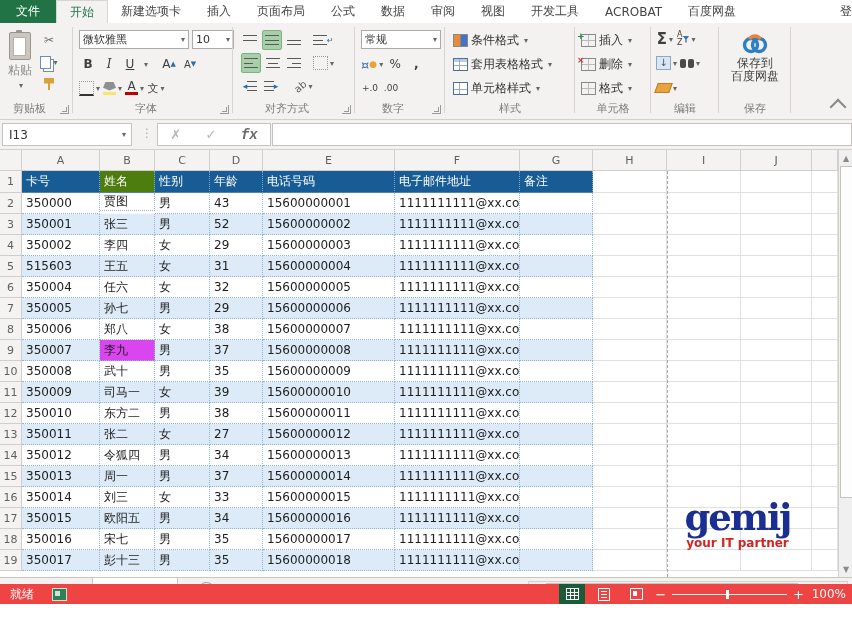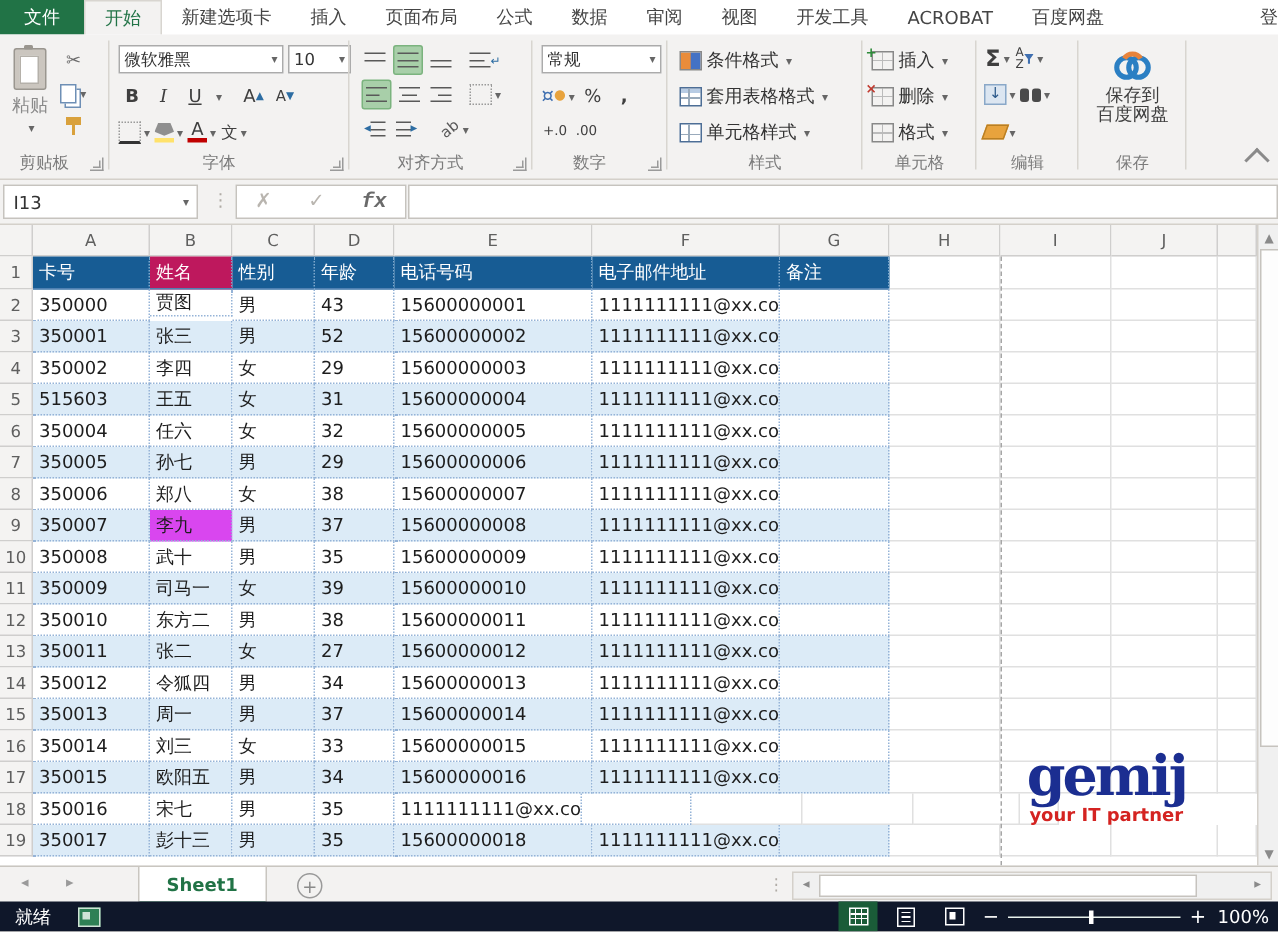--- a/index.html
+++ b/index.html
@@ -92,21 +92,21 @@
   #sheet-tab{position:absolute;left:92px;top:0px;height:23px;padding:0 18px;background:#fff;border-left:1px solid #c9c6c0;border-right:1px solid #c9c6c0;
              border-bottom:2px solid #217346;color:#217346;font-weight:bold;display:flex;align-items:center;font-size:12px;}
   #addsheet{position:absolute;left:198px;top:4px;width:15px;height:15px;border:1px solid #9a9a9a;border-radius:50%;color:#8a8a8a;
             display:flex;align-items:center;justify-content:center;font-size:12px;line-height:12px;}
   #hgrip{position:absolute;left:512px;top:5px;color:#b0aca6;font-size:11px;}
   #hscroll{position:absolute;left:528px;top:3px;width:318px;height:17px;background:#f0f0f0;border:1px solid #d4d0ca;}
   .harr{position:absolute;top:1px;width:15px;height:13px;color:#8a8a8a;font-size:9px;display:flex;align-items:center;justify-content:center;}
   #hthumb{position:absolute;left:17px;top:1px;width:250px;height:13px;background:#fff;border:1px solid #c6c3be;}
 
   
-  #statusbar{left:0;top:601px;width:852px;height:20px;background:#0f172a;color:#fff;display:flex;align-items:center;}
+  #statusbar{left:0;top:584px;width:852px;height:20px;background:#ef4444;color:#fff;display:flex;align-items:center;}
   #ready{padding-left:10px;font-size:12px;}
   #macroicon{margin-left:18px;width:13px;height:11px;border:1px solid #cfe3d6;background:#2e8055;position:relative;}
   #macroicon:after{content:"";position:absolute;left:2px;top:2px;width:5px;height:5px;background:#cfe3d6;}
   #sb-right{position:absolute;right:6px;top:0;height:20px;display:flex;align-items:center;gap:6px;}
   .viewbtn{width:26px;height:20px;display:flex;align-items:center;justify-content:center;}
   .viewbtn.sel{background:#1a5c38;}
   .vb-grid{width:11px;height:10px;border:1px solid #fff;background:
      linear-gradient(90deg,transparent 0 3px,#fff 3px 4px,transparent 4px 7px,#fff 7px 8px,transparent 8px),
      linear-gradient(transparent 0 3px,#fff 3px 4px,transparent 4px 6px,#fff 6px 7px,transparent 7px);}
   .vb-page{width:10px;height:11px;border:1px solid #fff;background:linear-gradient(transparent 0 2px,#fff 2px 3px,transparent 3px 5px,#fff 5px 6px,transparent 6px 8px,#fff 8px 9px,transparent 9px) center/6px 100% no-repeat;}
@@ -450,21 +450,21 @@
         <div class="ch" style="width: 73px;">G</div>
         <div class="ch" style="width: 74px;">H</div>
         <div class="ch" style="width: 74px;">I</div>
         <div class="ch" style="width: 71px;">J</div>
         <div class="ch" style="width: 26px;"></div>
       </div>
     <div id="gridrows">
         <div class="g-row">
           <div class="rn" style="width: 22px; height: 22px;">1</div>
           <div class="cellc thead" style="width: 78px; height: 22px; background: rgb(23, 92, 148);">卡号</div>
-          <div class="cellc thead" style="width: 55px; height: 22px; background: #be185d;">姓名</div>
+          <div class="cellc thead" style="width: 55px; height: 22px; background: #4d7c0f;">姓名</div>
           <div class="cellc thead" style="width: 55px; height: 22px; background: rgb(23, 92, 148);">性别</div>
           <div class="cellc thead" style="width: 53px; height: 22px; background: rgb(23, 92, 148);">年龄</div>
           <div class="cellc thead" style="width: 132px; height: 22px; background: rgb(23, 92, 148);">电话号码</div>
           <div class="cellc thead" style="width: 125px; height: 22px; background: rgb(23, 92, 148);">电子邮件地址</div>
           <div class="cellc thead" style="width: 73px; height: 22px; background: rgb(23, 92, 148);">备注</div>
           <div class="cellc" style="width: 74px; height: 22px;"></div>
           <div class="cellc" style="width: 74px; height: 22px;"></div>
           <div class="cellc" style="width: 71px; height: 22px;"></div>
           <div class="cellc" style="width: 26px; height: 22px;"></div>
         </div>
@@ -691,20 +691,21 @@
           <div class="cellc" style="width: 74px; height: 21px;"></div>
           <div class="cellc" style="width: 71px; height: 21px;"></div>
           <div class="cellc" style="width: 26px; height: 21px;"></div>
         </div>
         <div class="g-row">
           <div class="rn" style="width: 22px; height: 21px;">18</div>
           <div class="cellc tcell" style="width: 78px; height: 21px;">350016</div>
           <div class="cellc tcell" style="width: 55px; height: 21px;">宋七</div>
           <div class="cellc tcell" style="width: 55px; height: 21px;">男</div>
           <div class="cellc tcell" style="width: 53px; height: 21px;">35</div>
+          <div class="cellc tcell" style="width: 132px; height: 21px;">15600000017</div>
           <div class="cellc tcell" style="width: 125px; height: 21px;">1111111111@xx.co</div>
           <div class="cellc tcell" style="width: 73px; height: 21px;"></div>
           <div class="cellc" style="width: 74px; height: 21px;"></div>
           <div class="cellc" style="width: 74px; height: 21px;"></div>
           <div class="cellc" style="width: 71px; height: 21px;"></div>
           <div class="cellc" style="width: 26px; height: 21px;"></div>
         </div>
         <div class="g-row">
           <div class="rn" style="width: 22px; height: 21px;">19</div>
           <div class="cellc tcell" style="width: 78px; height: 21px; background: rgb(220, 235, 247);">350017</div>

